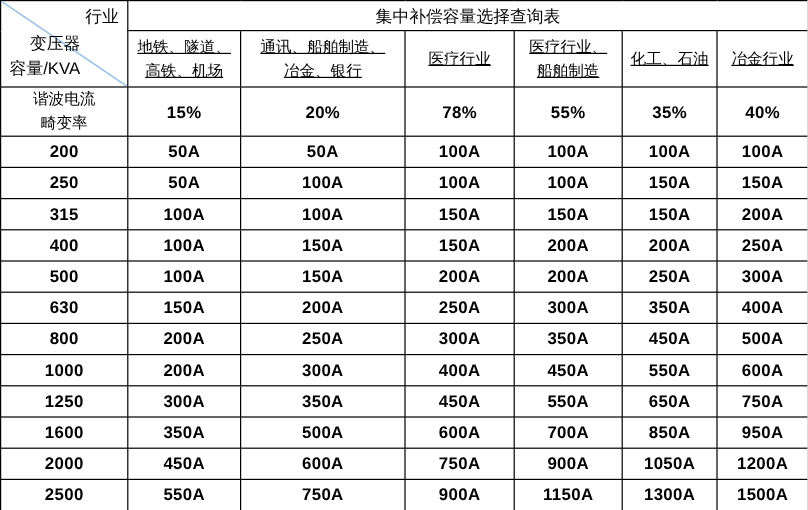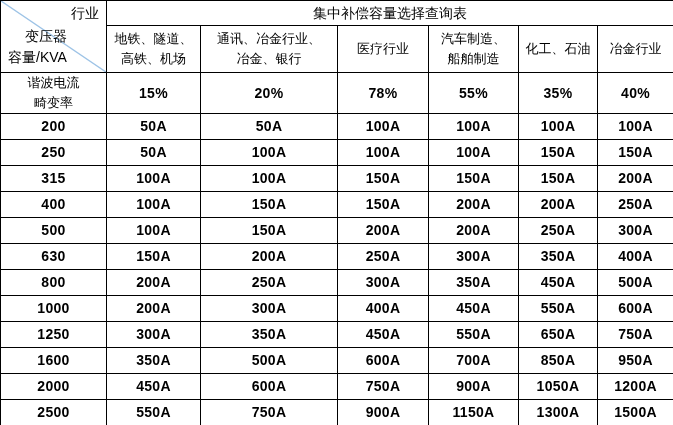--- a/index.html
+++ b/index.html
@@ -2,21 +2,21 @@
 <html><head>
 <meta charset="utf-8">
 <style>
   html,body{margin:0;padding:0;background:#fff;}
   body{font-family:"Liberation Sans","DejaVu Sans",sans-serif;color:#000;}
   .wrap{width:673px;height:425px;overflow:hidden;background:#fff;}
   table{width:673px;border-collapse:collapse;table-layout:fixed;}
   td{border:1px solid #000;padding:0;vertical-align:middle;text-align:center;
      font-size:13px;line-height:19px;overflow:hidden;}
   tr.r-title{height:25px;}
-  tr.r-head{height:47px;}
+  tr.r-head{height:47px;text-decoration:underline;}
   tr.r-dist{height:41px;}
   tr.r-data{height:26px;padding-left:24px;}
   td.title{font-weight:normal;font-size:14px;}
   td.bold, td.data{font-weight:bold;font-size:14px;letter-spacing:.3px;}
   td.corner{position:relative;}
   .corner svg{position:absolute;left:0;top:0;width:100%;height:100%;display:block;}
   .corner .lbl-industry{position:absolute;top:3px;right:7px;font-size:14px;}
   .corner .lbl-cap{position:absolute;left:7px;top:25px;text-align:right;font-size:14px;line-height:21px;}
   .corner .unit{font-weight:normal;}
   .hline div{line-height:20px;}
@@ -50,29 +50,29 @@
     </td>
     <td class="title" colspan="6">集中补偿容量选择查询表</td>
   </tr>
 
   <tr class="r-head">
     <td class="hline">
       <div>地铁、隧道、</div>
       <div>高铁、机场</div>
     </td>
     <td class="hline">
-      <div>通讯、冶金行业、</div>
+      <div>通讯、船舶制造、</div>
       <div>冶金、银行</div>
     </td>
     <td class="hline">
       <div>医疗行业</div>
       <div></div>
     </td>
     <td class="hline">
-      <div>汽车制造、</div>
+      <div>医疗行业、</div>
       <div>船舶制造</div>
     </td>
     <td class="hline">
       <div>化工、石油</div>
       <div></div>
     </td>
     <td class="hline">
       <div>冶金行业</div>
       <div></div>
     </td>

